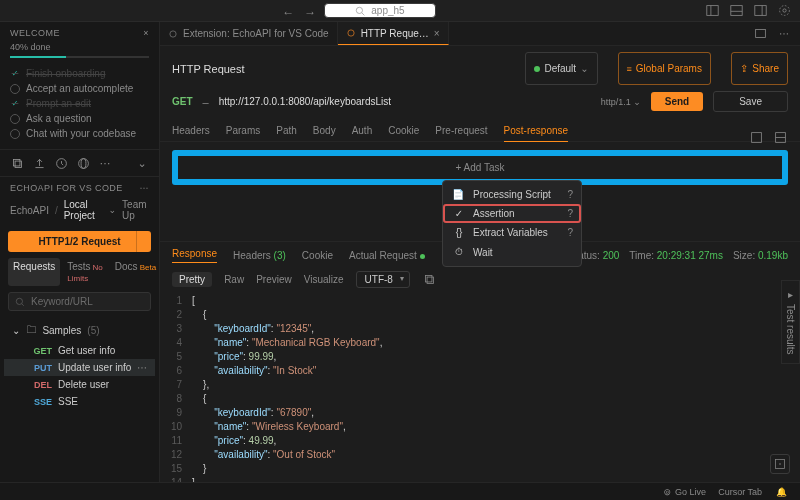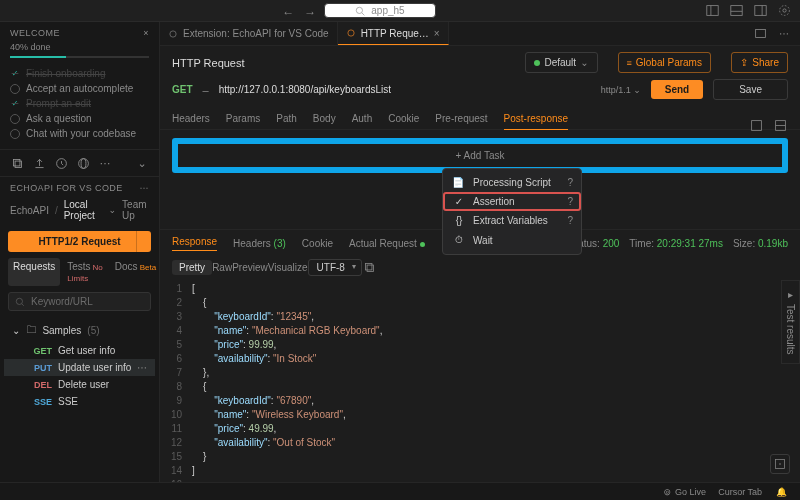--- a/index.html
+++ b/index.html
@@ -71,21 +71,21 @@
   .tabs{display:flex;align-items:center;background:#1b1b1b;border-bottom:1px solid #262626;height:24px;font-size:10px;}
   .tab{display:flex;align-items:center;gap:5px;padding:0 8px;height:100%;border-right:1px solid #262626;color:var(--muted);white-space:nowrap;}
   .tab.active{background:#1d1d1d;color:#ddd;border-bottom:1px solid var(--orange);}
   .tab .ticon{width:10px;height:10px;}
   .tab .x{font-size:10px;color:var(--muted);}
   .tabs .grow{flex:1;} .tabs .r-icons{display:flex;gap:8px;padding:0 8px;color:var(--muted);}
 
   .req-head{display:flex;align-items:center;padding:6px 12px 4px;gap:20px;}
   .req-head .title{font-size:11px;color:#ddd;}
   .req-head .spacer{flex:1;}
-  .pill{display:flex;align-items:center;gap:4px;padding:4px 8px;border:1px solid #3a3a3a;border-radius:3px;font-size:10px;color:#ccc;}
+  .pill{display:flex;align-items:center;gap:4px;padding:10px 8px;border:1px solid #3a3a3a;border-radius:3px;font-size:10px;color:#ccc;}
   .pill.or{border-color:rgba(255,140,26,0.5);color:var(--orange);}
   .pill.share{color:var(--orange);border-color:rgba(255,140,26,0.5);}
   .dot{width:6px;height:6px;border-radius:50%;background:#4ec15a;}
 
   .url-row{display:flex;align-items:center;gap:10px;padding:2px 12px 8px;}
   .url-row .method{color:#6fc26f;font-size:10px;font-weight:600;}
   .url-row .dash{color:var(--muted);}
   .url-row .url{color:#ddd;font-size:10px;}
   .url-row .spacer{flex:1;}
   .url-row .proto{color:var(--muted);font-size:9px;}
@@ -107,21 +107,21 @@
   .dropdown .item.hi{outline:2px solid #d9534f;outline-offset:-2px;border-radius:3px;}
 
   .resp-tabs{display:flex;align-items:center;gap:16px;padding:6px 12px 4px;font-size:10px;color:var(--muted);border-top:1px solid #262626;}
   .resp-tabs .t.act{color:var(--orange);border-bottom:1px solid var(--orange);padding-bottom:3px;}
   .resp-tabs .sp{flex:1;}
   .resp-tabs .dotg{width:5px;height:5px;border-radius:50%;background:#4ec15a;display:inline-block;margin-right:3px;}
   .resp-tabs .meta{display:flex;align-items:center;gap:10px;}
   .resp-tabs .meta b{color:#4ec15a;font-weight:400;}
   .resp-tabs .meta .lbl{color:var(--muted);}
 
-  .view-row{display:flex;align-items:center;padding:4px 12px;font-size:10px;color:var(--muted);}
+  .view-row{display:flex;align-items:center;gap:12px;padding:4px 12px;font-size:10px;color:var(--muted);}
   .view-row .v.act{background:#2d2d2d;color:#ddd;border-radius:3px;padding:2px 7px;}
   .view-row .enc{border:1px solid #3a3a3a;border-radius:3px;padding:2px 16px 2px 8px;color:#ccc;position:relative;}
   .view-row .enc::after{content:"▾";position:absolute;right:5px;font-size:8px;color:var(--muted);}
 
   .code{font-family:Menlo,Consolas,monospace;font-size:10px;line-height:14px;padding:2px 0 8px;flex:1;overflow:hidden;}
   .code .ln{display:flex;}
   .code .no{width:32px;text-align:right;color:#5a5a5a;padding-right:10px;user-select:none;}
   .code .tx{white-space:pre;}
   .p{color:var(--prop);} .s{color:var(--str);} .n{color:var(--num);} .d{color:#d4d4d4;}
 

